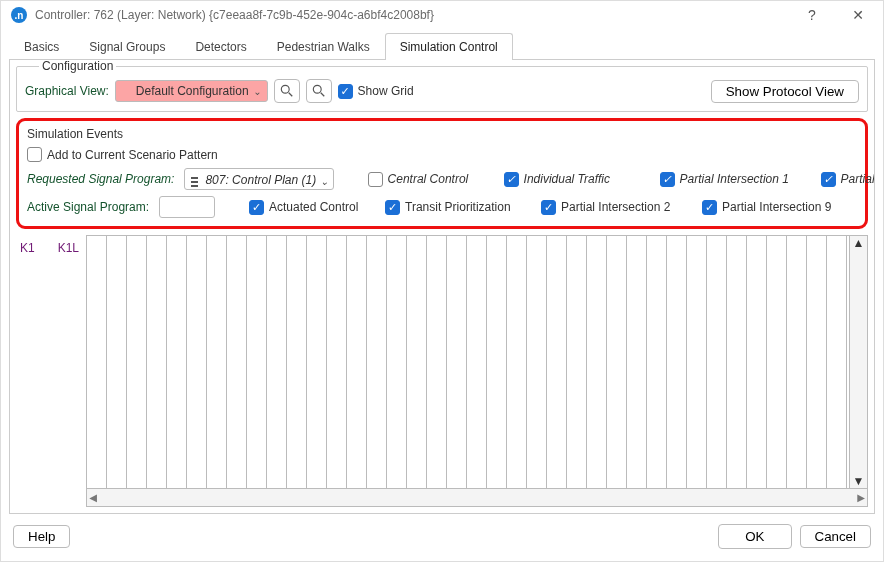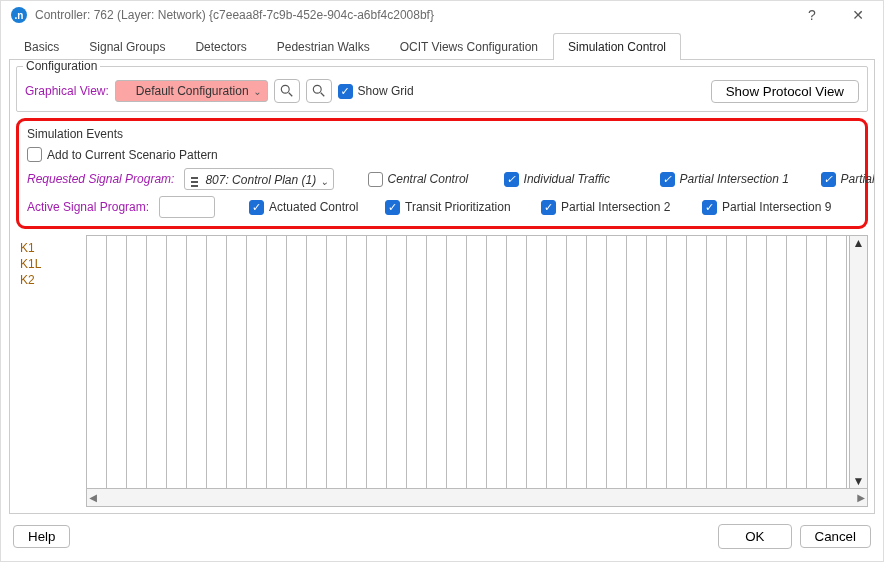--- a/index.html
+++ b/index.html
@@ -59,33 +59,33 @@
   }
   .group {
     border: 1px solid #ccc;
     border-radius: 2px;
     padding: 8px 8px 8px 8px;
     margin-bottom: 4px;
     position: relative;
   }
   .group-title {
     position: absolute;
-    top: -8px; left: 6px;
+    top: -8px; left: 22px;
     background: #fff;
     padding: 0 3px;
     color: #333;
     font-size: 12px;
   }
   .cfg-row {
     display: flex;
     align-items: center;
     gap: 6px;
     padding-top: 4px;
   }
-  .label { color: #a21caf; white-space: nowrap; }
+  .label { color: #14532d; white-space: nowrap; }
   select, .select-like, .textish {
     border: 1px solid #bbb;
     border-radius: 3px;
     background: #fca5a5;
     padding: 2px 18px 2px 20px;
     position: relative;
     height: 22px;
     display: inline-flex;
     align-items: center;
     font-family: inherit;
@@ -143,22 +143,22 @@
     width:10px; display:flex; flex-direction:column; gap:2px;
   }
   .req-select .bars span{ height:2px; background:#555; width:7px;}
   .req-select .cnt{ flex:1; overflow:hidden; white-space:nowrap; text-overflow:ellipsis;}
   .req-select .caret{ font-size:10px; color:#555; }
   .blank-input{ border:1px solid #bbb; border-radius:3px; height:22px; width:150px; background:#fff;}
   .chart-area {
     flex:1; display:flex; overflow:hidden; border-top: none; margin-top:2px;
   }
   .chart-labels {
-    width:70px; padding:6px 4px; color:#a16207;
-    display:flex; flex-direction:column; gap:2px;
+    width:70px; padding:6px 4px; color:#701a75;
+    display:flex; flex-direction:row; gap:23px;
   }
   .chart-grid-wrap{ flex:1; display:flex; flex-direction:column;}
   .chart-grid {
     flex:1;
     border:1px solid #bbb;
     background: repeating-linear-gradient(to right, #fff 0, #fff 19px, #bbb 19px, #bbb 20px);
     position:relative;
   }
   .hscroll {
     height:18px; border:1px solid #bbb; border-top:none;
@@ -191,21 +191,20 @@
   </div>
 </div>
 
 <div class="content">
 
   <div class="tabs">
     <div class="tab">Basics</div>
     <div class="tab">Signal Groups</div>
     <div class="tab">Detectors</div>
     <div class="tab">Pedestrian Walks</div>
-    <div class="tab">OCIT Views Configuration</div>
     <div class="tab active">Simulation Control</div>
   </div>
 
   <div class="panel">
 
     <div class="group">
       <div class="group-title">Configuration</div>
       <div class="cfg-row">
         <span class="label">Graphical View:</span>
         <div class="select-like">

